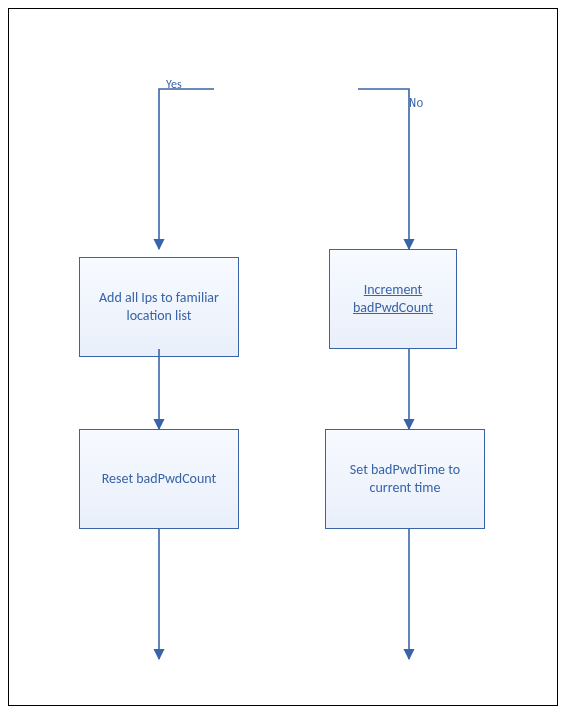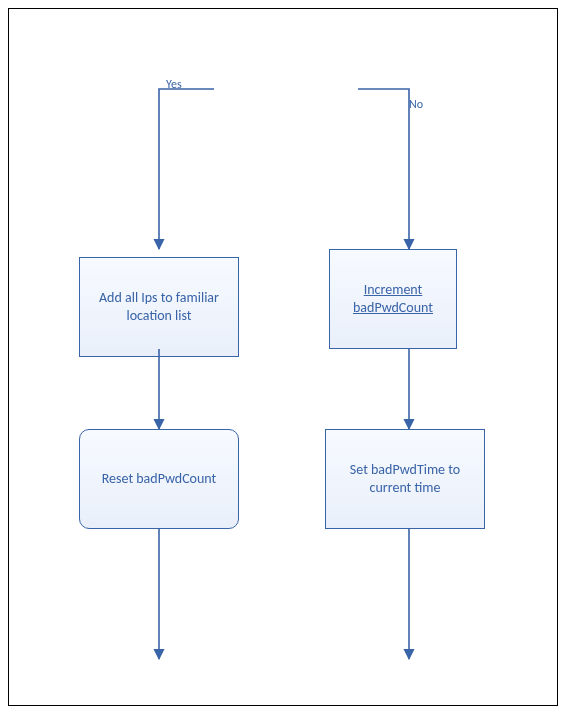--- a/index.html
+++ b/index.html
@@ -67,33 +67,33 @@
   </style>
 </head>
 <body>
 
 <div class="frame">
 
 
   <div class="node" style="left:70px; top:248px; width:160px; height:100px;">
     <span>Add all Ips to familiar location list</span>
   </div>
-  <div class="node" style="left:70px; top:420px; width:160px; height:100px;border-radius:10px;">
+  <div class="node" style="left:70px; top:420px; width:160px; height:100px;">
     <span>Reset badPwdCount</span>
   </div>
 
   <div class="node" style="left:320px; top:240px; width:128px; height:100px;text-decoration:underline;">
     <span>Increment badPwdCount</span>
   </div>
   <div class="node" style="left:316px; top:420px; width:160px; height:100px;justify-content:center;">
     <span>Set badPwdTime to current time</span>
   </div>
 
   <div class="edge-label" style="left:155px; top:68px;">Yes</div>
-  <div class="edge-label" style="left:398px; top:88px;">No</div>
+  <div class="edge-label" style="left:398px; top:88px;font-family:Liberation Mono, monospace;">No</div>
 
   <svg width="548" height="696">
     <defs>
       <marker id="arrow" viewBox="0 0 10 10" refX="9" refY="5" markerWidth="7" markerHeight="7" orient="auto-start-reverse">
         <path d="M 0 0 L 10 5 L 0 10 z" fill="#3a64a8"></path>
       </marker>
     </defs>
     <g stroke="#3a64a8" stroke-width="1.6" fill="none">
 
       <polyline points="205,80 150,80 150,240" marker-end="url(#arrow)"></polyline>

